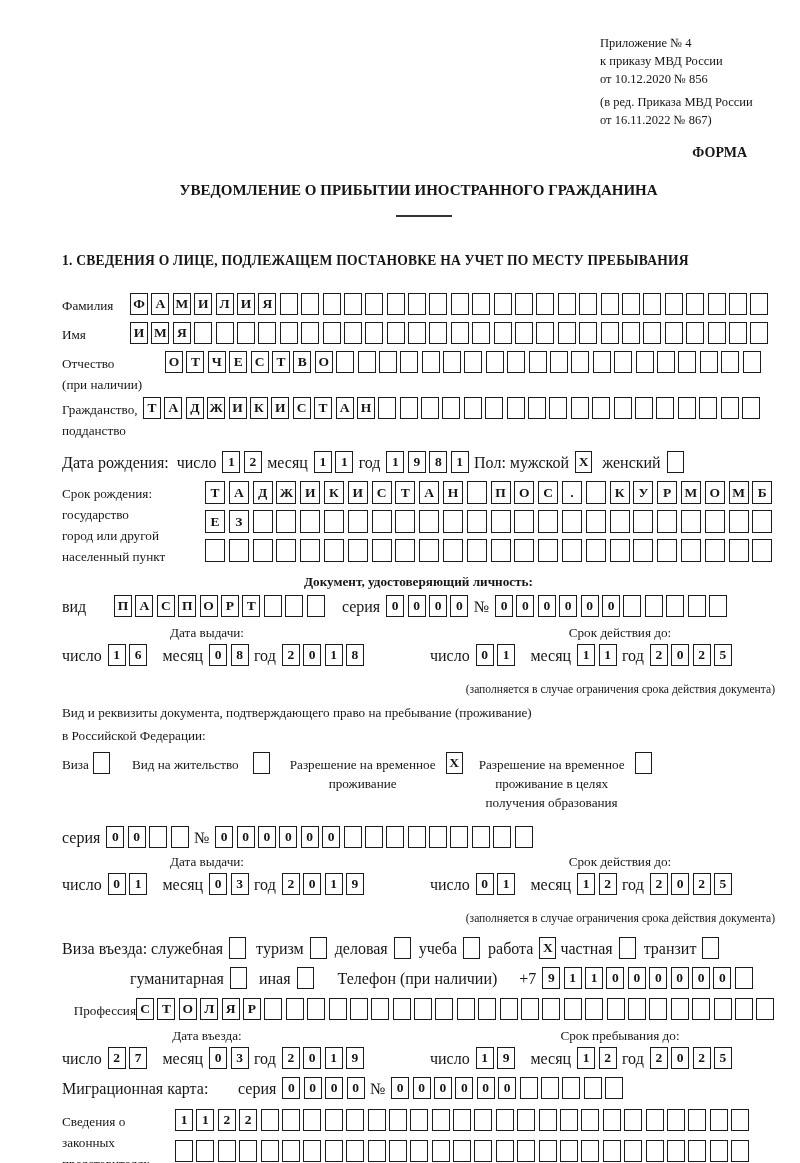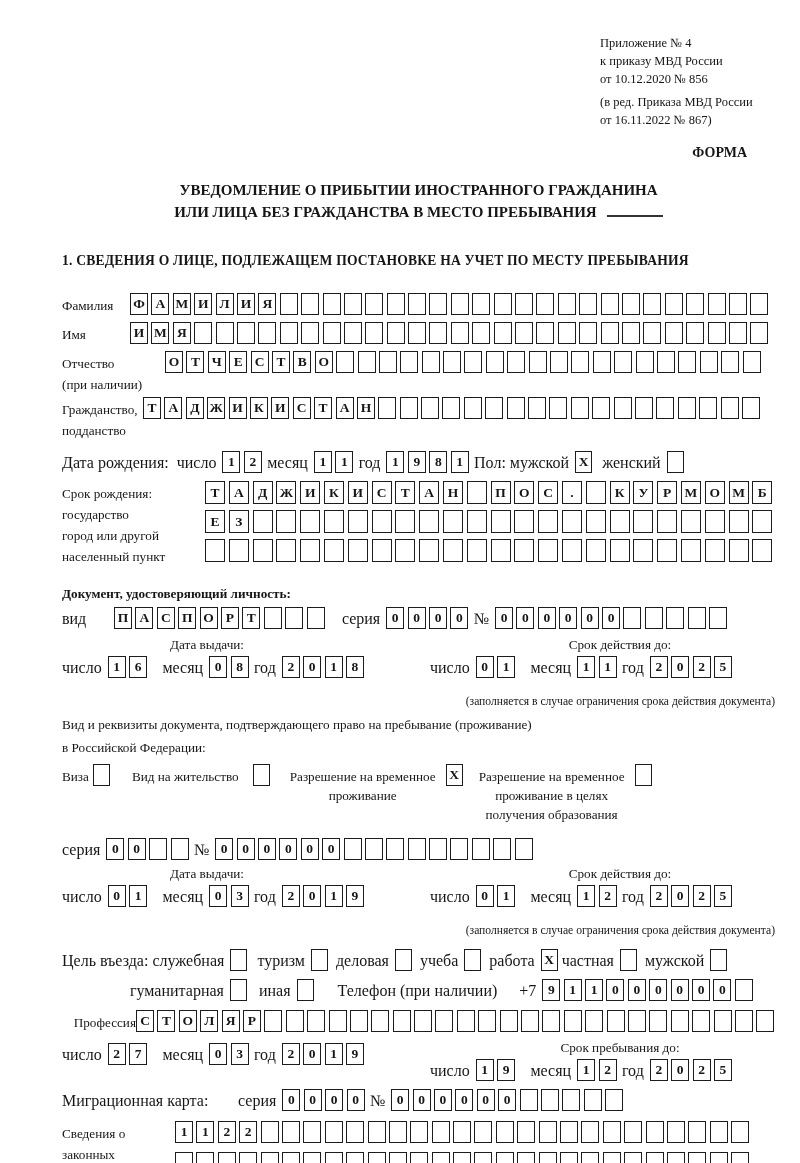--- a/index.html
+++ b/index.html
@@ -71,21 +71,21 @@
     <div>от 10.12.2020 № 856</div>
     <div class="hdr-note">
       <div>(в ред. Приказа МВД России</div>
       <div>от 16.11.2022 № 867)</div>
     </div>
   </div>
   <div class="forma">ФОРМА</div>
 
   <div class="title">
     <div>УВЕДОМЛЕНИЕ О ПРИБЫТИИ ИНОСТРАННОГО ГРАЖДАНИНА</div>
-    <div><span>ИЛИ ЛИЦА БЕЗ ГРАЖДАНСТВА В МЕСТО ПРЕБЫВАНИЯ</span><span class="blank-line"></span></div>
+    <div><span class="blank-line"></span></div>
   </div>
 
   <div class="sec1">1. СВЕДЕНИЯ О ЛИЦЕ, ПОДЛЕЖАЩЕМ ПОСТАНОВКЕ НА УЧЕТ ПО МЕСТУ ПРЕБЫВАНИЯ</div>
 
   <div class="row" style="margin-top:24px;">
     <span class="lbl w68">Фамилия</span>
     <span class="cells"><span class="cell">Ф</span><span class="cell">А</span><span class="cell">М</span><span class="cell">И</span><span class="cell">Л</span><span class="cell">И</span><span class="cell">Я</span><span class="cell"></span><span class="cell"></span><span class="cell"></span><span class="cell"></span><span class="cell"></span><span class="cell"></span><span class="cell"></span><span class="cell"></span><span class="cell"></span><span class="cell"></span><span class="cell"></span><span class="cell"></span><span class="cell"></span><span class="cell"></span><span class="cell"></span><span class="cell"></span><span class="cell"></span><span class="cell"></span><span class="cell"></span><span class="cell"></span><span class="cell"></span><span class="cell"></span><span class="cell"></span></span>
   </div>
 
   <div class="row">
@@ -128,21 +128,21 @@
       <span>город или другой</span><br>
       <span>населенный пункт</span>
     </span>
     <span>
       <span class="cells wide"><span class="cell">Т</span><span class="cell">А</span><span class="cell">Д</span><span class="cell">Ж</span><span class="cell">И</span><span class="cell">К</span><span class="cell">И</span><span class="cell">С</span><span class="cell">Т</span><span class="cell">А</span><span class="cell">Н</span><span class="cell"></span><span class="cell">П</span><span class="cell">О</span><span class="cell">С</span><span class="cell">.</span><span class="cell"></span><span class="cell">К</span><span class="cell">У</span><span class="cell">Р</span><span class="cell">М</span><span class="cell">О</span><span class="cell">М</span><span class="cell">Б</span></span><br>
       <span class="cells wide mt2" style="display:inline-block;margin-top:6px;"><span class="cell">Е</span><span class="cell">З</span><span class="cell"></span><span class="cell"></span><span class="cell"></span><span class="cell"></span><span class="cell"></span><span class="cell"></span><span class="cell"></span><span class="cell"></span><span class="cell"></span><span class="cell"></span><span class="cell"></span><span class="cell"></span><span class="cell"></span><span class="cell"></span><span class="cell"></span><span class="cell"></span><span class="cell"></span><span class="cell"></span><span class="cell"></span><span class="cell"></span><span class="cell"></span><span class="cell"></span></span><br>
       <span class="cells wide" style="display:inline-block;margin-top:6px;"><span class="cell"></span><span class="cell"></span><span class="cell"></span><span class="cell"></span><span class="cell"></span><span class="cell"></span><span class="cell"></span><span class="cell"></span><span class="cell"></span><span class="cell"></span><span class="cell"></span><span class="cell"></span><span class="cell"></span><span class="cell"></span><span class="cell"></span><span class="cell"></span><span class="cell"></span><span class="cell"></span><span class="cell"></span><span class="cell"></span><span class="cell"></span><span class="cell"></span><span class="cell"></span><span class="cell"></span></span>
     </span>
   </div>
 
-  <div class="plain" style="text-align:left;font-weight:bold;margin-top:16px;">Документ, удостоверяющий личность:</div>
+  <div class="plain" style="text-align:center;font-weight:bold;margin-top:4px;">Документ, удостоверяющий личность:</div>
 
   <div class="row" style="margin-top:3px;">
     <span class="inline-lbl first" style="width:46px;">вид</span>
     <span class="cells"><span class="cell">П</span><span class="cell">А</span><span class="cell">С</span><span class="cell">П</span><span class="cell">О</span><span class="cell">Р</span><span class="cell">Т</span><span class="cell"></span><span class="cell"></span><span class="cell"></span></span>
     <span class="inline-lbl" style="padding-left:14px;">серия</span>
     <span class="cells"><span class="cell">0</span><span class="cell">0</span><span class="cell">0</span><span class="cell">0</span></span>
     <span class="inline-lbl">№</span>
     <span class="cells"><span class="cell">0</span><span class="cell">0</span><span class="cell">0</span><span class="cell">0</span><span class="cell">0</span><span class="cell">0</span><span class="cell"></span><span class="cell"></span><span class="cell"></span><span class="cell"></span><span class="cell"></span></span>
   </div>
 
@@ -225,53 +225,54 @@
         <span class="inline-lbl" style="padding-left:12px;">месяц</span>
         <span class="cells"><span class="cell">1</span><span class="cell">2</span></span>
         <span class="inline-lbl">год</span>
         <span class="cells"><span class="cell">2</span><span class="cell">0</span><span class="cell">2</span><span class="cell">5</span></span>
       </div>
       <div class="small-note">(заполняется в случае ограничения срока действия документа)</div>
     </div>
   </div>
 
   <div class="purpose-row">
-    <span class="inline-lbl first">Цель въезда: служебная</span>
+    <span class="inline-lbl first">Виза въезда: служебная</span>
     <span class="cells cb"><span class="cell"></span></span>
     <span class="inline-lbl" style="padding-left:10px;">туризм</span>
     <span class="cells cb"><span class="cell"></span></span>
     <span class="inline-lbl" style="padding-left:8px;">деловая</span>
     <span class="cells cb"><span class="cell"></span></span>
     <span class="inline-lbl" style="padding-left:8px;">учеба</span>
     <span class="cells cb"><span class="cell"></span></span>
     <span class="inline-lbl" style="padding-left:8px;">работа</span>
     <span class="cells cb"><span class="cell">X</span></span>
     <span class="inline-lbl" style="padding-left:4px;">частная</span>
     <span class="cells cb"><span class="cell"></span></span>
-    <span class="inline-lbl" style="padding-left:8px;">мужской</span>
+    <span class="inline-lbl" style="padding-left:8px;">транзит</span>
     <span class="cells cb"><span class="cell"></span></span>
   </div>
 
   <div class="purpose-row" style="margin-top:8px;">
     <span class="inline-lbl first" style="padding-left:68px;">гуманитарная</span>
     <span class="cells cb"><span class="cell"></span></span>
     <span class="inline-lbl" style="padding-left:12px;">иная</span>
     <span class="cells cb"><span class="cell"></span></span>
     <span class="inline-lbl" style="padding-left:24px;">Телефон (при наличии)</span>
     <span class="inline-lbl" style="padding-left:16px;">+7</span>
     <span class="cells"><span class="cell">9</span><span class="cell">1</span><span class="cell">1</span><span class="cell">0</span><span class="cell">0</span><span class="cell">0</span><span class="cell">0</span><span class="cell">0</span><span class="cell">0</span><span class="cell"></span></span>
   </div>
 
   <div class="row" style="margin-top:9px;">
     <span class="lbl w68" style="width:74px;text-align:right;">Профессия</span>
     <span class="cells"><span class="cell">С</span><span class="cell">Т</span><span class="cell">О</span><span class="cell">Л</span><span class="cell">Я</span><span class="cell">Р</span><span class="cell"></span><span class="cell"></span><span class="cell"></span><span class="cell"></span><span class="cell"></span><span class="cell"></span><span class="cell"></span><span class="cell"></span><span class="cell"></span><span class="cell"></span><span class="cell"></span><span class="cell"></span><span class="cell"></span><span class="cell"></span><span class="cell"></span><span class="cell"></span><span class="cell"></span><span class="cell"></span><span class="cell"></span><span class="cell"></span><span class="cell"></span><span class="cell"></span><span class="cell"></span><span class="cell"></span></span>
   </div>
 
   <div class="dates" style="margin-top:8px;">
     <div class="dcol1">
+      <div class="dhead">Дата въезда:</div>
       <div class="dgroup">
         <span class="inline-lbl first">число</span>
         <span class="cells"><span class="cell">2</span><span class="cell">7</span></span>
         <span class="inline-lbl" style="padding-left:12px;">месяц</span>
         <span class="cells"><span class="cell">0</span><span class="cell">3</span></span>
         <span class="inline-lbl">год</span>
         <span class="cells"><span class="cell">2</span><span class="cell">0</span><span class="cell">1</span><span class="cell">9</span></span>
       </div>
     </div>
     <div class="dcol2">

